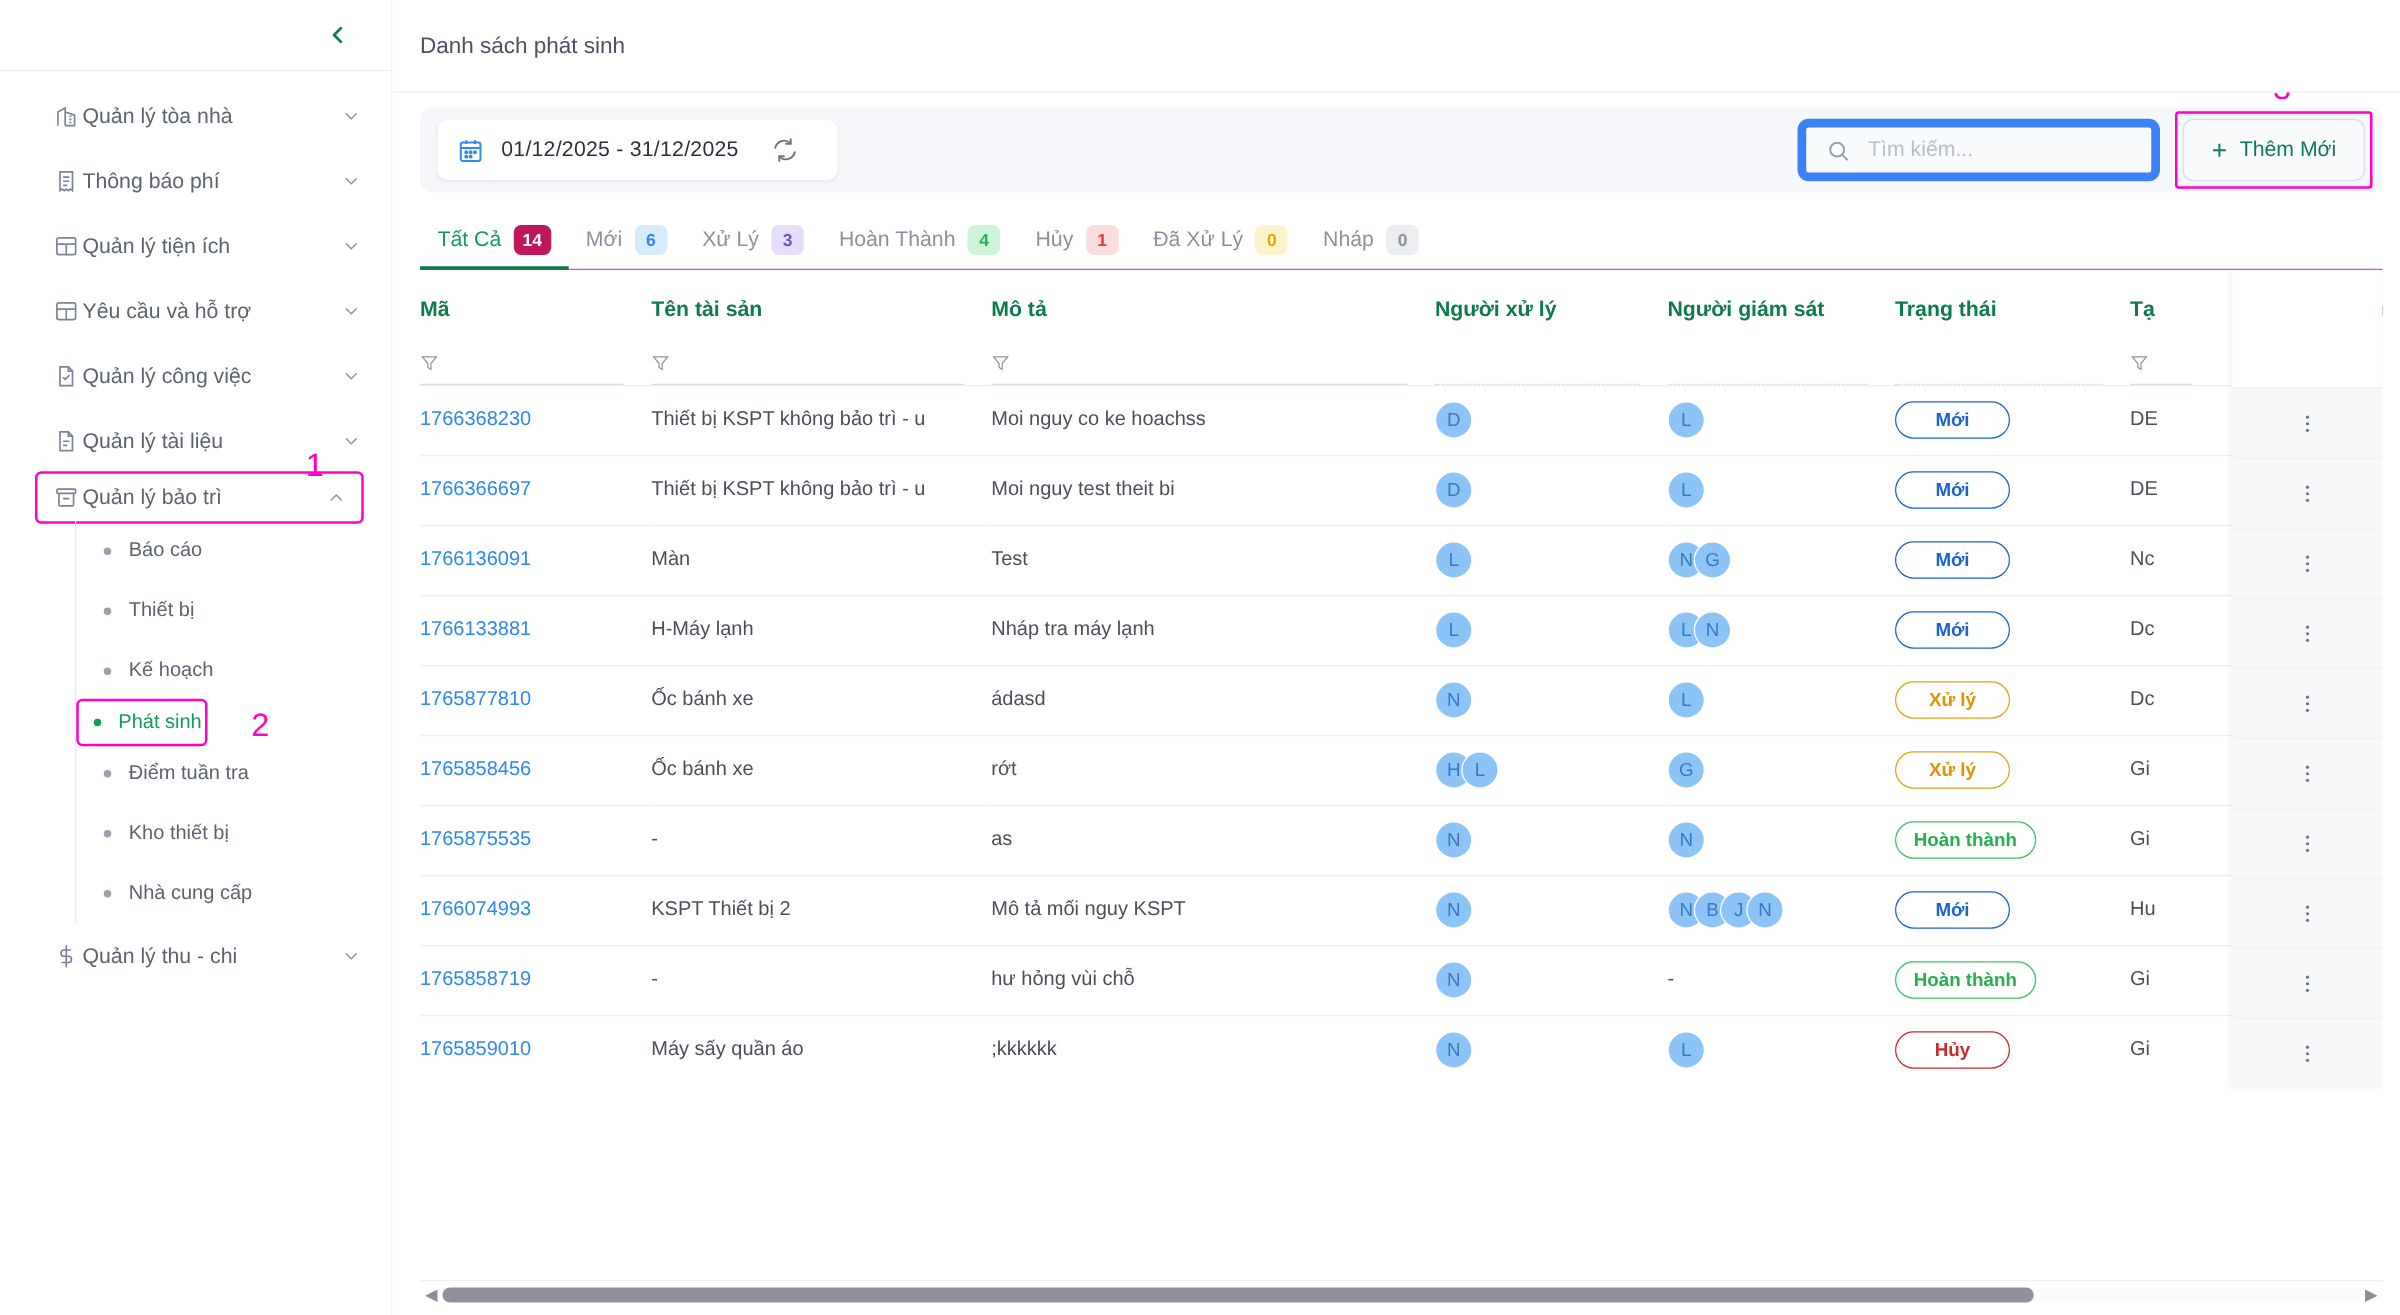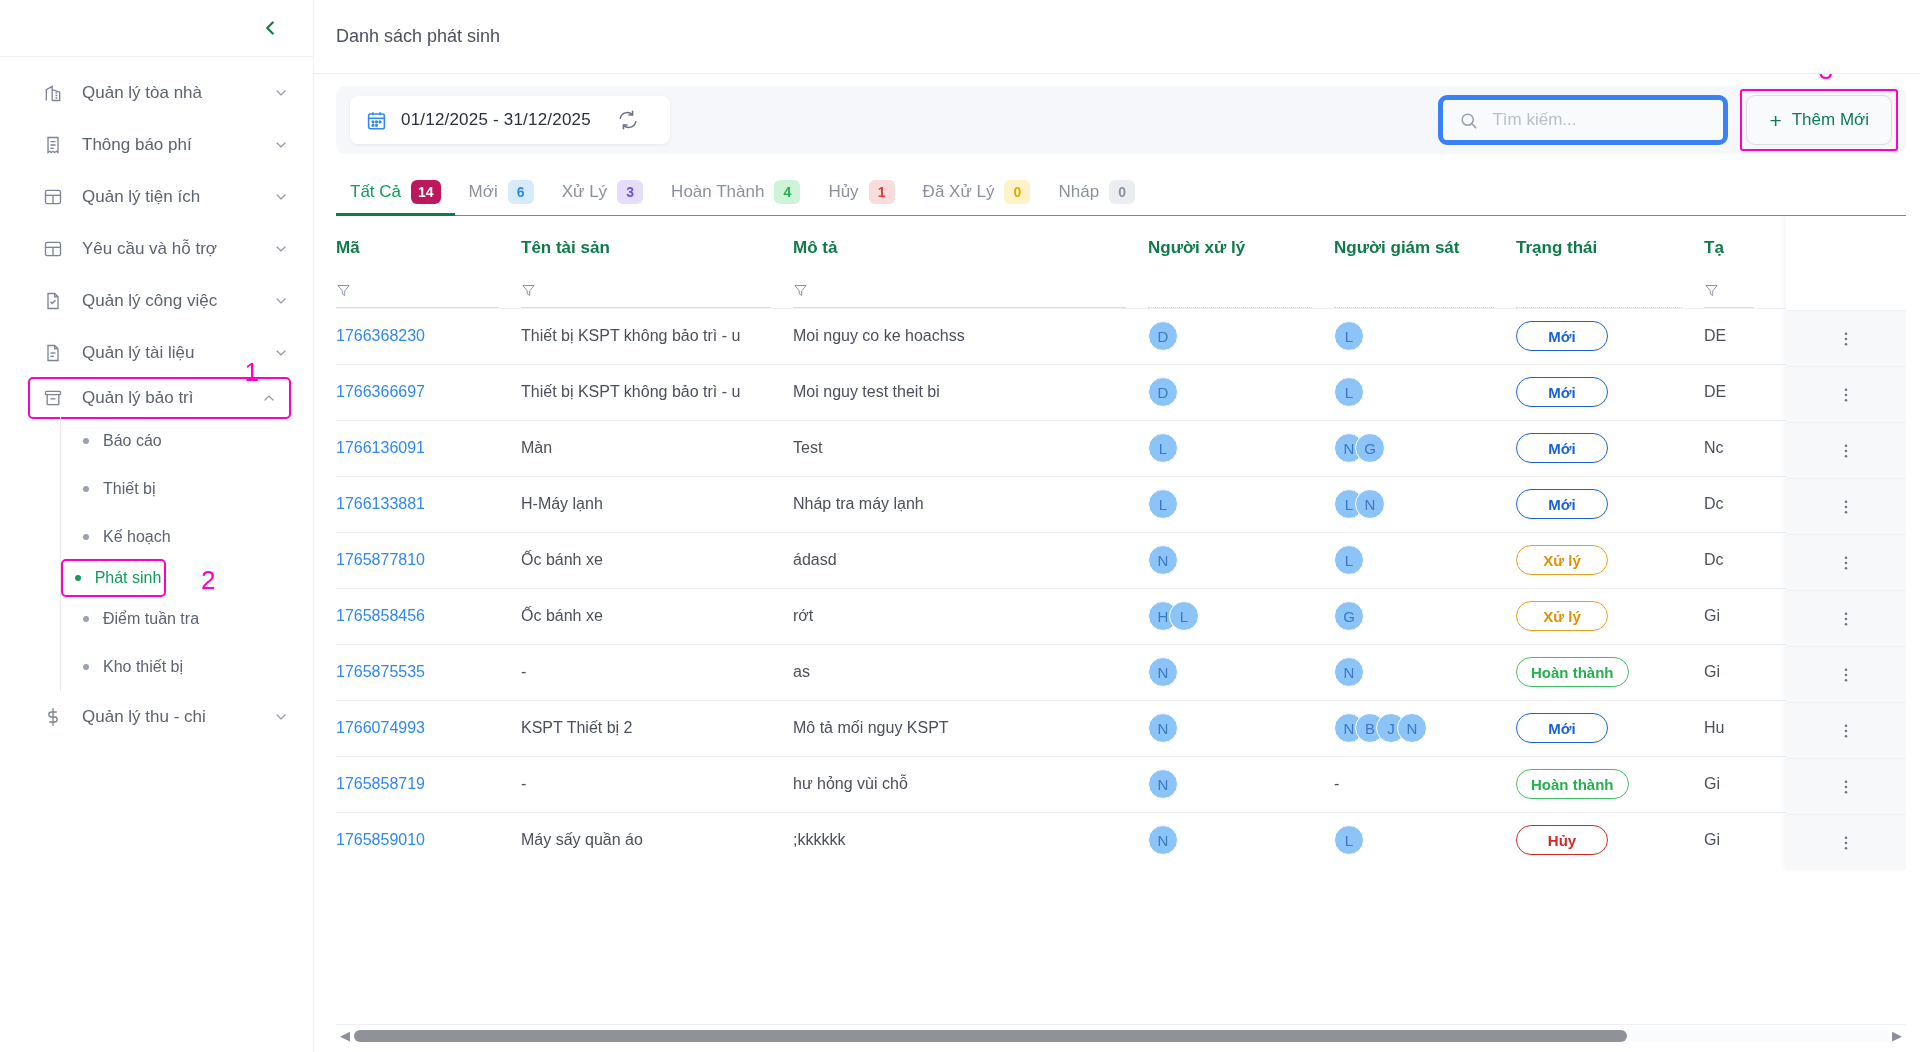--- a/index.html
+++ b/index.html
@@ -41,21 +41,21 @@
     cursor: pointer;
     position: relative;
   }
   .nav-item .nav-ico {
     width: 22px; height: 22px; min-width: 22px;
     display: flex; align-items: center; justify-content: center;
     color: #7b8396;
   }
   .nav-item .nav-label {
     flex: 1;
-    margin-left: 18px;
+    margin-left: 2px;
     font-size: 17px;
     color: #5c6370;
     white-space: nowrap;
   }
   .nav-item .nav-chev { color: #8d95a3; display:flex; align-items:center; }
 
   .nav-item.highlighted {
     outline: 2.5px solid #ff00c8;
     border-radius: 3px;
     margin: 0 24px 0 30px;
@@ -147,21 +147,21 @@
   }
   .cal-icon { color: #2f88f0; display:flex; align-items:center; margin-right: 14px;}
   .daterange-text { font-size: 17px; color: #2a2f3a; letter-spacing: .2px; }
   .refresh-btn {
     margin-left: 26px; color: #6c727e; display:flex; align-items:center;
     cursor: pointer;
   }
   .toolbar-spacer { flex: 1; }
   .search-box {
     width: 290px; height: 50px;
-    border: 5px solid #3b82f6;
+    border: 7px solid #3b82f6;
     border-radius: 9px;
     background: #f8fafc;
     display: flex; align-items: center;
     padding: 0 16px;
   }
   .search-box .s-ico { color: #9aa1ad; display:flex; align-items:center; margin-right: 12px;}
   .search-box input {
     border: none; outline: none; background: transparent;
     font-size: 17px; color: #333; width: 100%;
     font-family: "Liberation Sans", sans-serif;
@@ -468,20 +468,24 @@
           </div>
           <span class="annot-num" style="left:140px; top:4px;">2</span>
         </div>
         <div class="subnav-item">
           <span class="dot"></span>
           <span>Điểm tuần tra</span>
         </div>
         <div class="subnav-item">
           <span class="dot"></span>
           <span>Kho thiết bị</span>
+        </div>
+        <div class="subnav-item">
+          <span class="dot"></span>
+          <span>Nhà cung cấp</span>
         </div>
       </div>
 
       <div class="nav-item">
         <span class="nav-ico">
           <svg width="20" height="20" viewBox="0 0 24 24" fill="none" stroke="currentColor" stroke-width="1.6" stroke-linecap="round">
               <line x1="12" y1="2" x2="12" y2="22"></line>
               <path d="M16 6H10a3 3 0 000 6h4a3 3 0 010 6H8"></path>
             </svg>
         </span>

